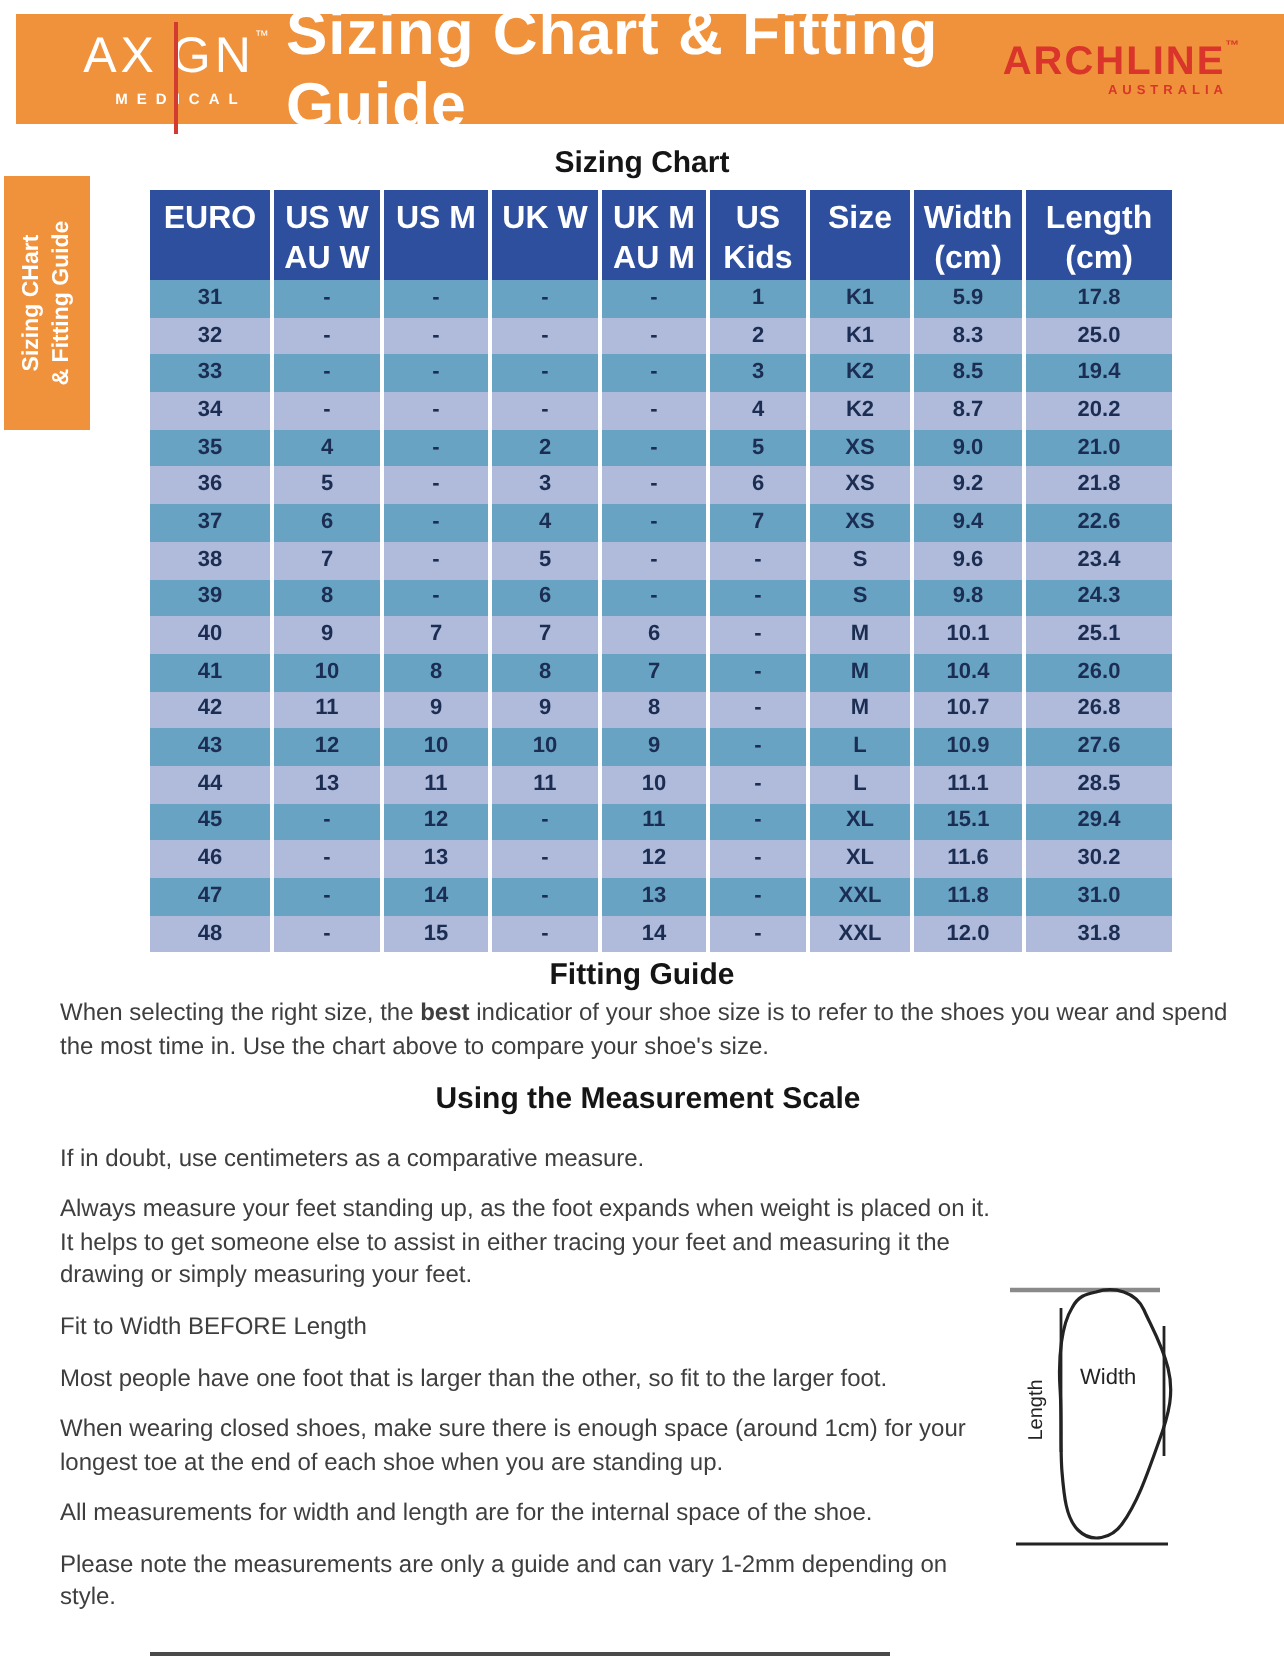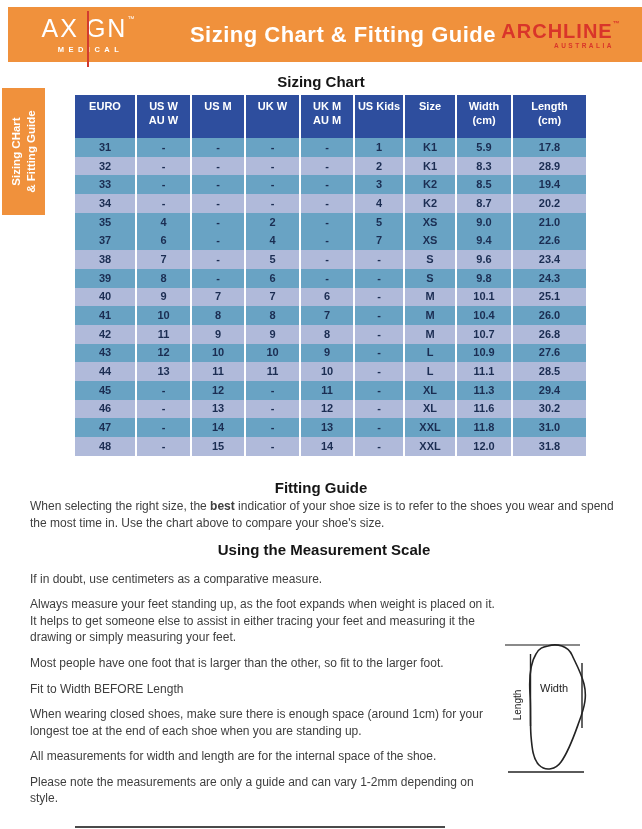--- a/index.html
+++ b/index.html
@@ -13,21 +13,21 @@
     position:absolute; left:8px; right:0; top:7px; height:55px;
     background:#F0913C; display:flex; align-items:center;
   }
   .axign { position:relative; margin-left:27px; width:108px; text-align:center; color:#fff; }
   .axign-row { font-size:25px; line-height:1; letter-spacing:2px; display:flex; justify-content:center; align-items:flex-start; }
   .axign-row .gap { display:inline-block; width:7px; }
   .axign-tm { font-size:7px; line-height:1; margin-top:-1px; }
   .axign-sub { font-size:7.5px; font-weight:bold; letter-spacing:4.5px; margin-top:4px; text-indent:3px; }
   .axign-line { position:absolute; left:52px; top:-5px; width:2px; height:56px; background:#D23B2F; }
 
-  .banner-title { flex:1; text-align:right; color:#fff; font-weight:bold; font-size:22px; letter-spacing:0.5px; }
+  .banner-title { flex:1; text-align:left; color:#fff; font-weight:bold; font-size:31px; letter-spacing:0.5px; }
 
   .archline { margin-right:20px; margin-left:4px; color:#D9352A; width:122px; text-align:center; }
   .arch-row { font-size:20px; font-weight:bold; letter-spacing:1px; line-height:1; display:flex; justify-content:center; align-items:flex-start; }
   .arch-tm { font-size:7px; line-height:1; margin-top:-1px; }
   .arch-sub { font-size:6.5px; font-weight:bold; letter-spacing:2.5px; margin-top:1px; text-align:right; padding-right:8px; }
 
   
   .side-tab { position:absolute; left:2px; top:88px; width:43px; height:127px; background:#F0913C; }
   .side-tab-text {
     position:absolute; left:-42px; top:42px; width:127px; height:43px;
@@ -39,21 +39,21 @@
   
   .h-center { position:absolute; left:0; width:642px; text-align:center; font-weight:bold; font-size:15px; color:#151515; }
   .h-sizing { top:73px; }
 
   
   .sizing-table {
     position:absolute; left:75px; top:95px; width:495px;
     border-collapse:collapse; table-layout:fixed;
   }
   .sizing-table th {
-    background:#2E4E9E; color:#fff; font-size:11px; font-weight:bold;
+    background:#2E4E9E; color:#fff; font-size:16px; font-weight:bold;
     height:38px; vertical-align:top; padding:5px 0 0 0; line-height:1.25;
     border-right:2px solid #fff; text-align:center;
   }
   .sizing-table th:last-child, .sizing-table td:last-child { border-right:none; }
   .sizing-table td {
     font-size:11px; font-weight:bold; color:#1B2D52; text-align:center;
     height:18.7px; padding:0; line-height:1; border-right:2px solid #fff;
   }
   .sizing-table tr.odd  td { background:#69A3C4; }
   .sizing-table tr.even td { background:#B0BADA; }
@@ -171,21 +171,21 @@
         </tr>
         <tr class="even">
           <td>32</td>
           <td>-</td>
           <td>-</td>
           <td>-</td>
           <td>-</td>
           <td>2</td>
           <td>K1</td>
           <td>8.3</td>
-          <td>28.9</td>
+          <td>25.0</td>
         </tr>
         <tr class="odd">
           <td>33</td>
           <td>-</td>
           <td>-</td>
           <td>-</td>
           <td>-</td>
           <td>3</td>
           <td>K2</td>
           <td>8.5</td>
@@ -205,20 +205,31 @@
         <tr class="odd">
           <td>35</td>
           <td>4</td>
           <td>-</td>
           <td>2</td>
           <td>-</td>
           <td>5</td>
           <td>XS</td>
           <td>9.0</td>
           <td>21.0</td>
+        </tr>
+        <tr class="even">
+          <td>36</td>
+          <td>5</td>
+          <td>-</td>
+          <td>3</td>
+          <td>-</td>
+          <td>6</td>
+          <td>XS</td>
+          <td>9.2</td>
+          <td>21.8</td>
         </tr>
         <tr class="odd">
           <td>37</td>
           <td>6</td>
           <td>-</td>
           <td>4</td>
           <td>-</td>
           <td>7</td>
           <td>XS</td>
           <td>9.4</td>
@@ -302,21 +313,21 @@
           <td>28.5</td>
         </tr>
         <tr class="odd">
           <td>45</td>
           <td>-</td>
           <td>12</td>
           <td>-</td>
           <td>11</td>
           <td>-</td>
           <td>XL</td>
-          <td>11.3</td>
+          <td>15.1</td>
           <td>29.4</td>
         </tr>
         <tr class="even">
           <td>46</td>
           <td>-</td>
           <td>13</td>
           <td>-</td>
           <td>12</td>
           <td>-</td>
           <td>XL</td>
@@ -350,22 +361,22 @@
 
   <div class="h-center h-fitting">Fitting Guide</div>
 
   <div class="content">
     <p><span>When selecting the right size, the </span><span class="b">best</span><span> indicatior of your shoe size is to refer to the shoes you wear and spend the most time in. Use the chart above to compare your shoe's size.</span></p>
 
     <h3>Using the Measurement Scale</h3>
 
     <p class="narrow">If in doubt, use centimeters as a comparative measure.</p>
     <p class="narrow">Always measure your feet standing up, as the foot expands when weight is placed on it. It helps to get someone else to assist in either tracing your feet and measuring it the drawing or simply measuring your feet.</p>
+    <p class="narrow">Fit to Width BEFORE Length</p>
     <p class="narrow">Most people have one foot that is larger than the other, so fit to the larger foot.</p>
-    <p class="narrow">Fit to Width BEFORE Length</p>
     <p class="narrow">When wearing closed shoes, make sure there is enough space (around 1cm) for your longest toe at the end of each shoe when you are standing up.</p>
     <p class="narrow">All measurements for width and length are for the internal space of the shoe.</p>
     <p class="narrow">Please note the measurements are only a guide and can vary 1-2mm depending on style.</p>
   </div>
 
   <svg class="foot-diagram" width="115" height="145" viewBox="0 0 115 145">
     <line x1="2" y1="9" x2="77" y2="9" stroke="#8a8a8a" stroke-width="2.2"></line>
     <path d="M 45 10 C 54 7, 65 10, 69 19 C 72 26, 78 36, 81 48 C 84 60, 82 70, 76 86 C 71 100, 66 115, 58 126 C 53 133, 43 136, 36 129 C 30 123, 29 112, 28 100 C 27 88, 28 72, 27 58 C 26 42, 28 26, 33 18 C 36 12, 40 11, 45 10 Z" fill="none" stroke="#232323" stroke-width="1.6"></path>
     <line x1="27.5" y1="18" x2="27.5" y2="90" stroke="#232323" stroke-width="1.4"></line>
     <line x1="79" y1="27" x2="79" y2="92" stroke="#232323" stroke-width="1.4"></line>

